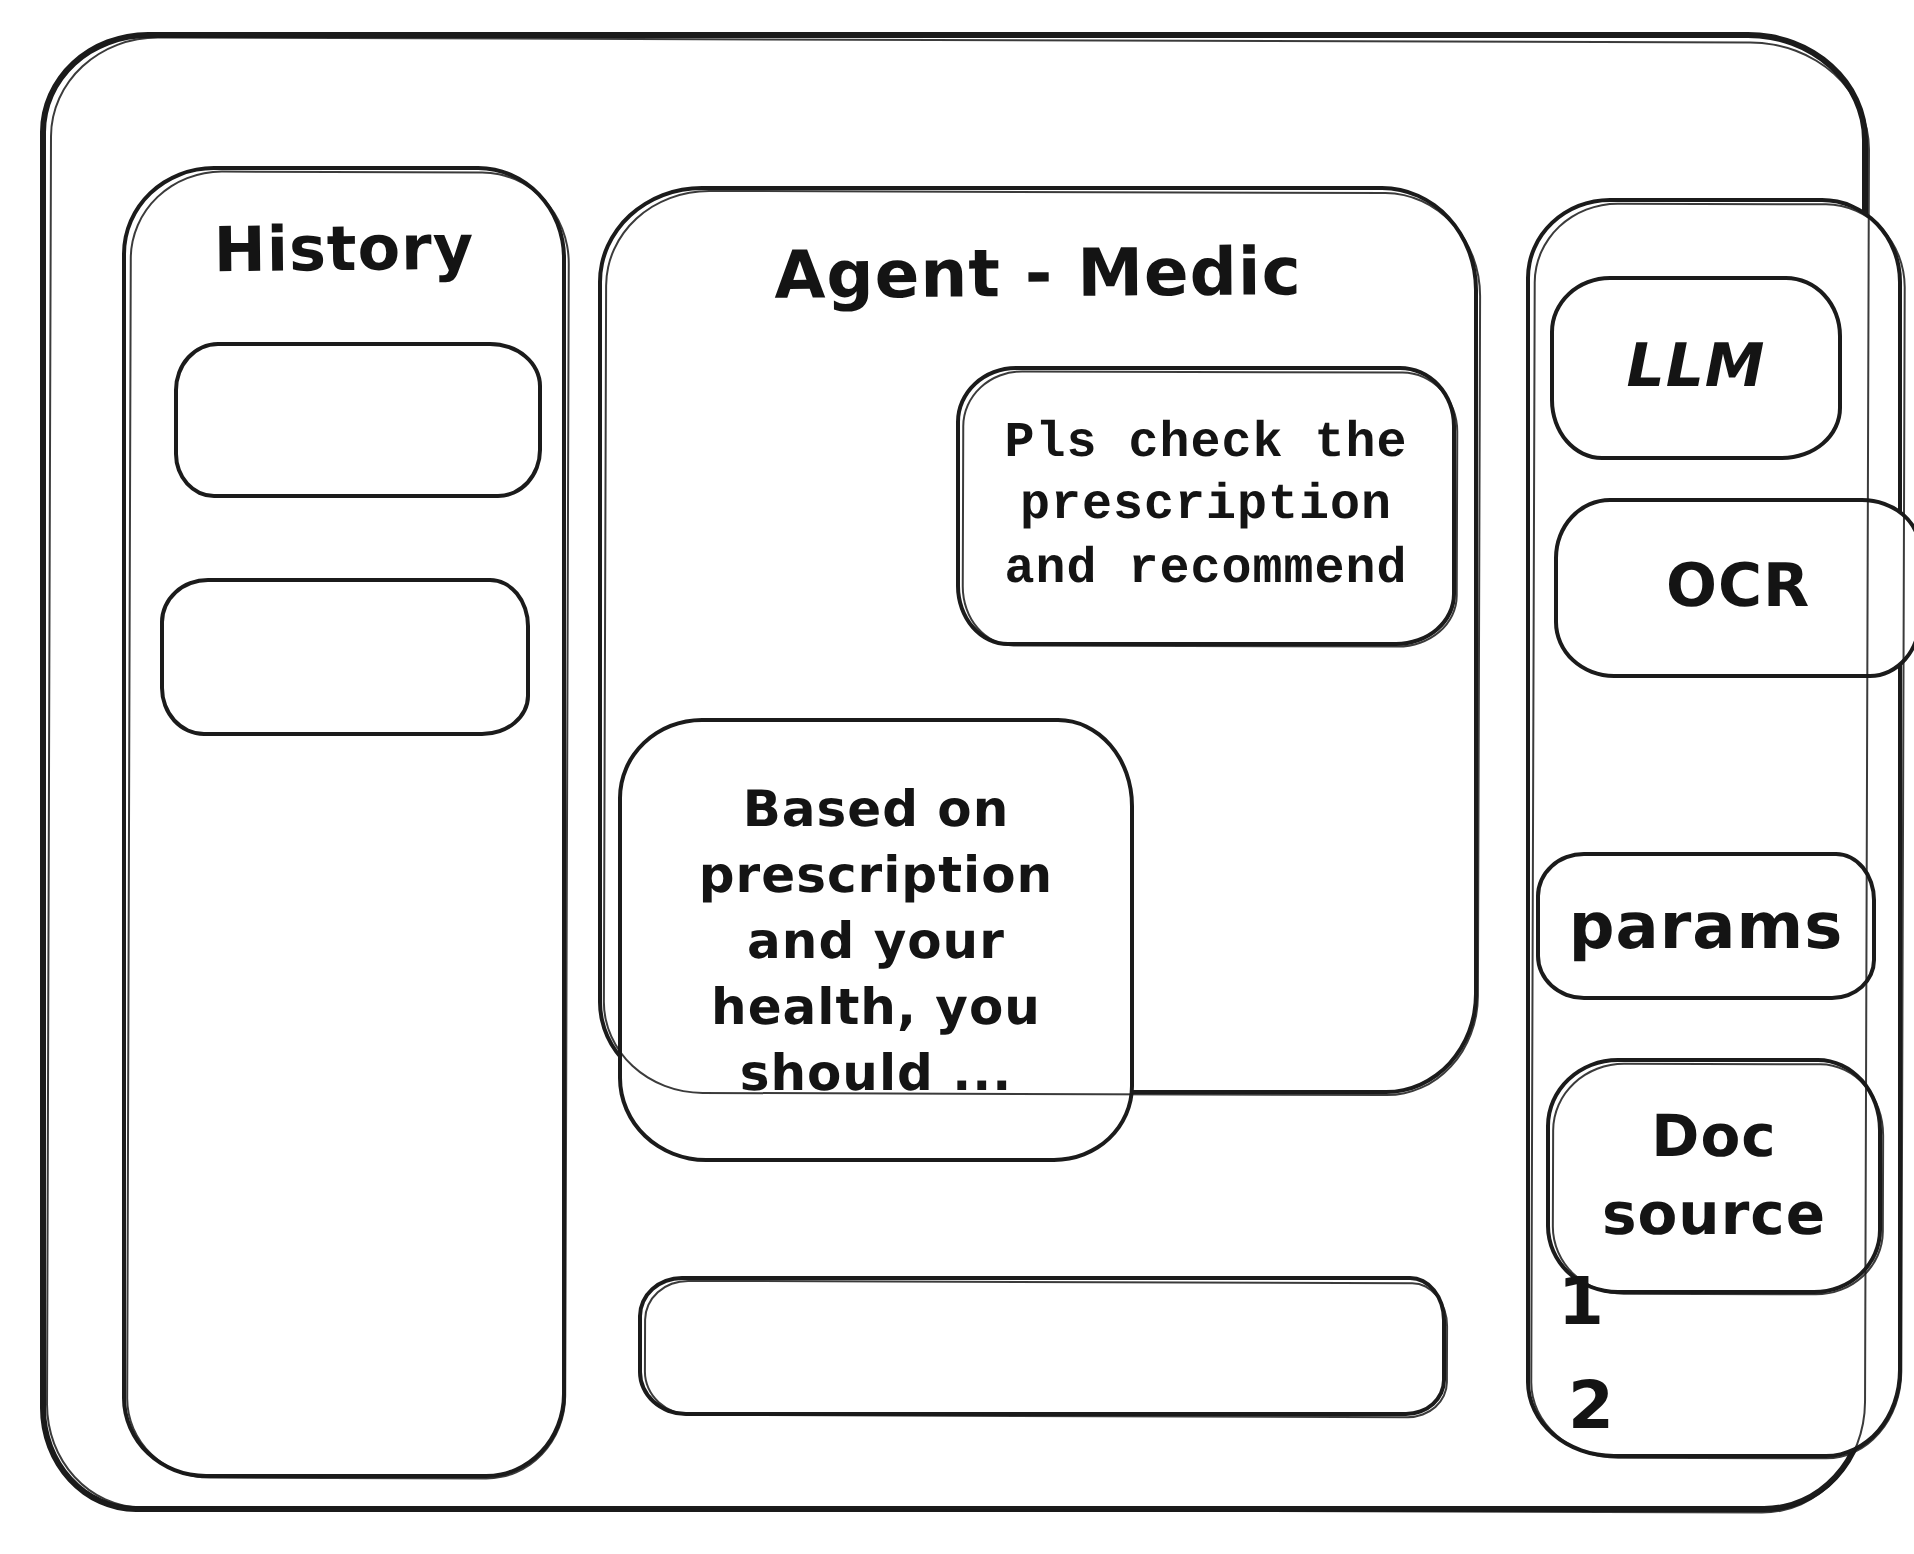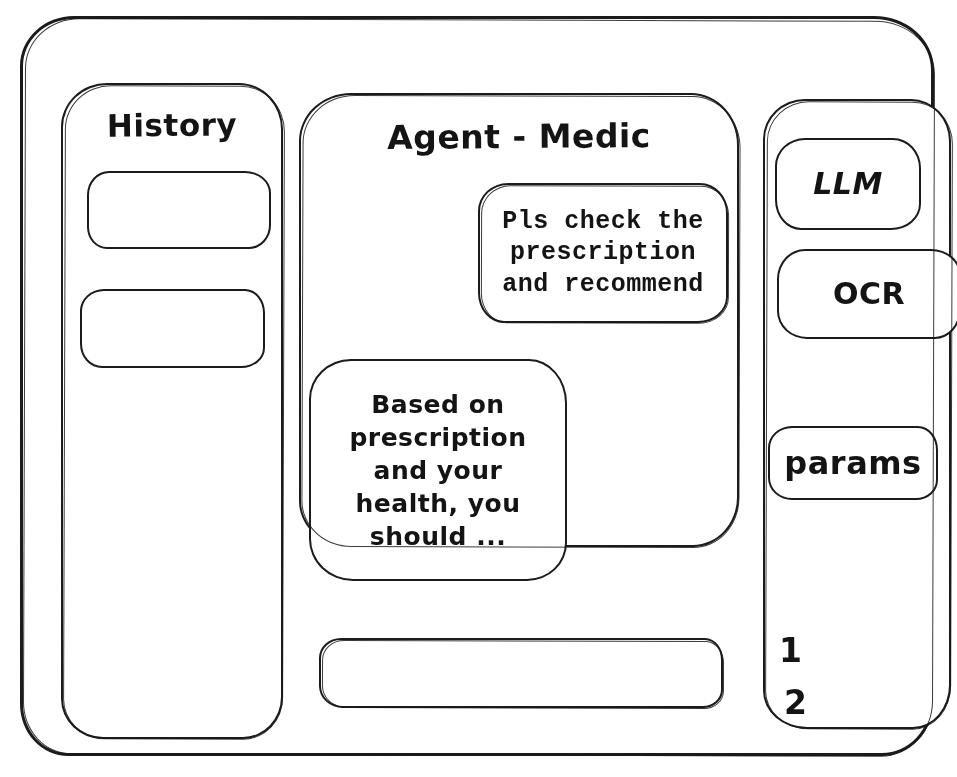--- a/index.html
+++ b/index.html
@@ -188,20 +188,22 @@
       </div>
     </div>
 
     <div id="tools-panel" class="sk dbl">
       <div id="tool-llm" class="sk center-txt hand tool-btn">LLM</div>
 
       <div id="tool-ocr" class="sk center-txt hand tool-btn">OCR</div>
 
       <div id="tool-params" class="sk center-txt hand tool-btn">params</div>
 
+      <div id="tool-doc" class="sk dbl center-txt hand tool-btn">Doc
+source</div>
 
       <div id="doc-note-1" class="doc-note hand">1</div>
 
       <div id="doc-note-2" class="doc-note hand">2</div>
     </div>
 
   </div>
 </div>
 
 </body></html>

